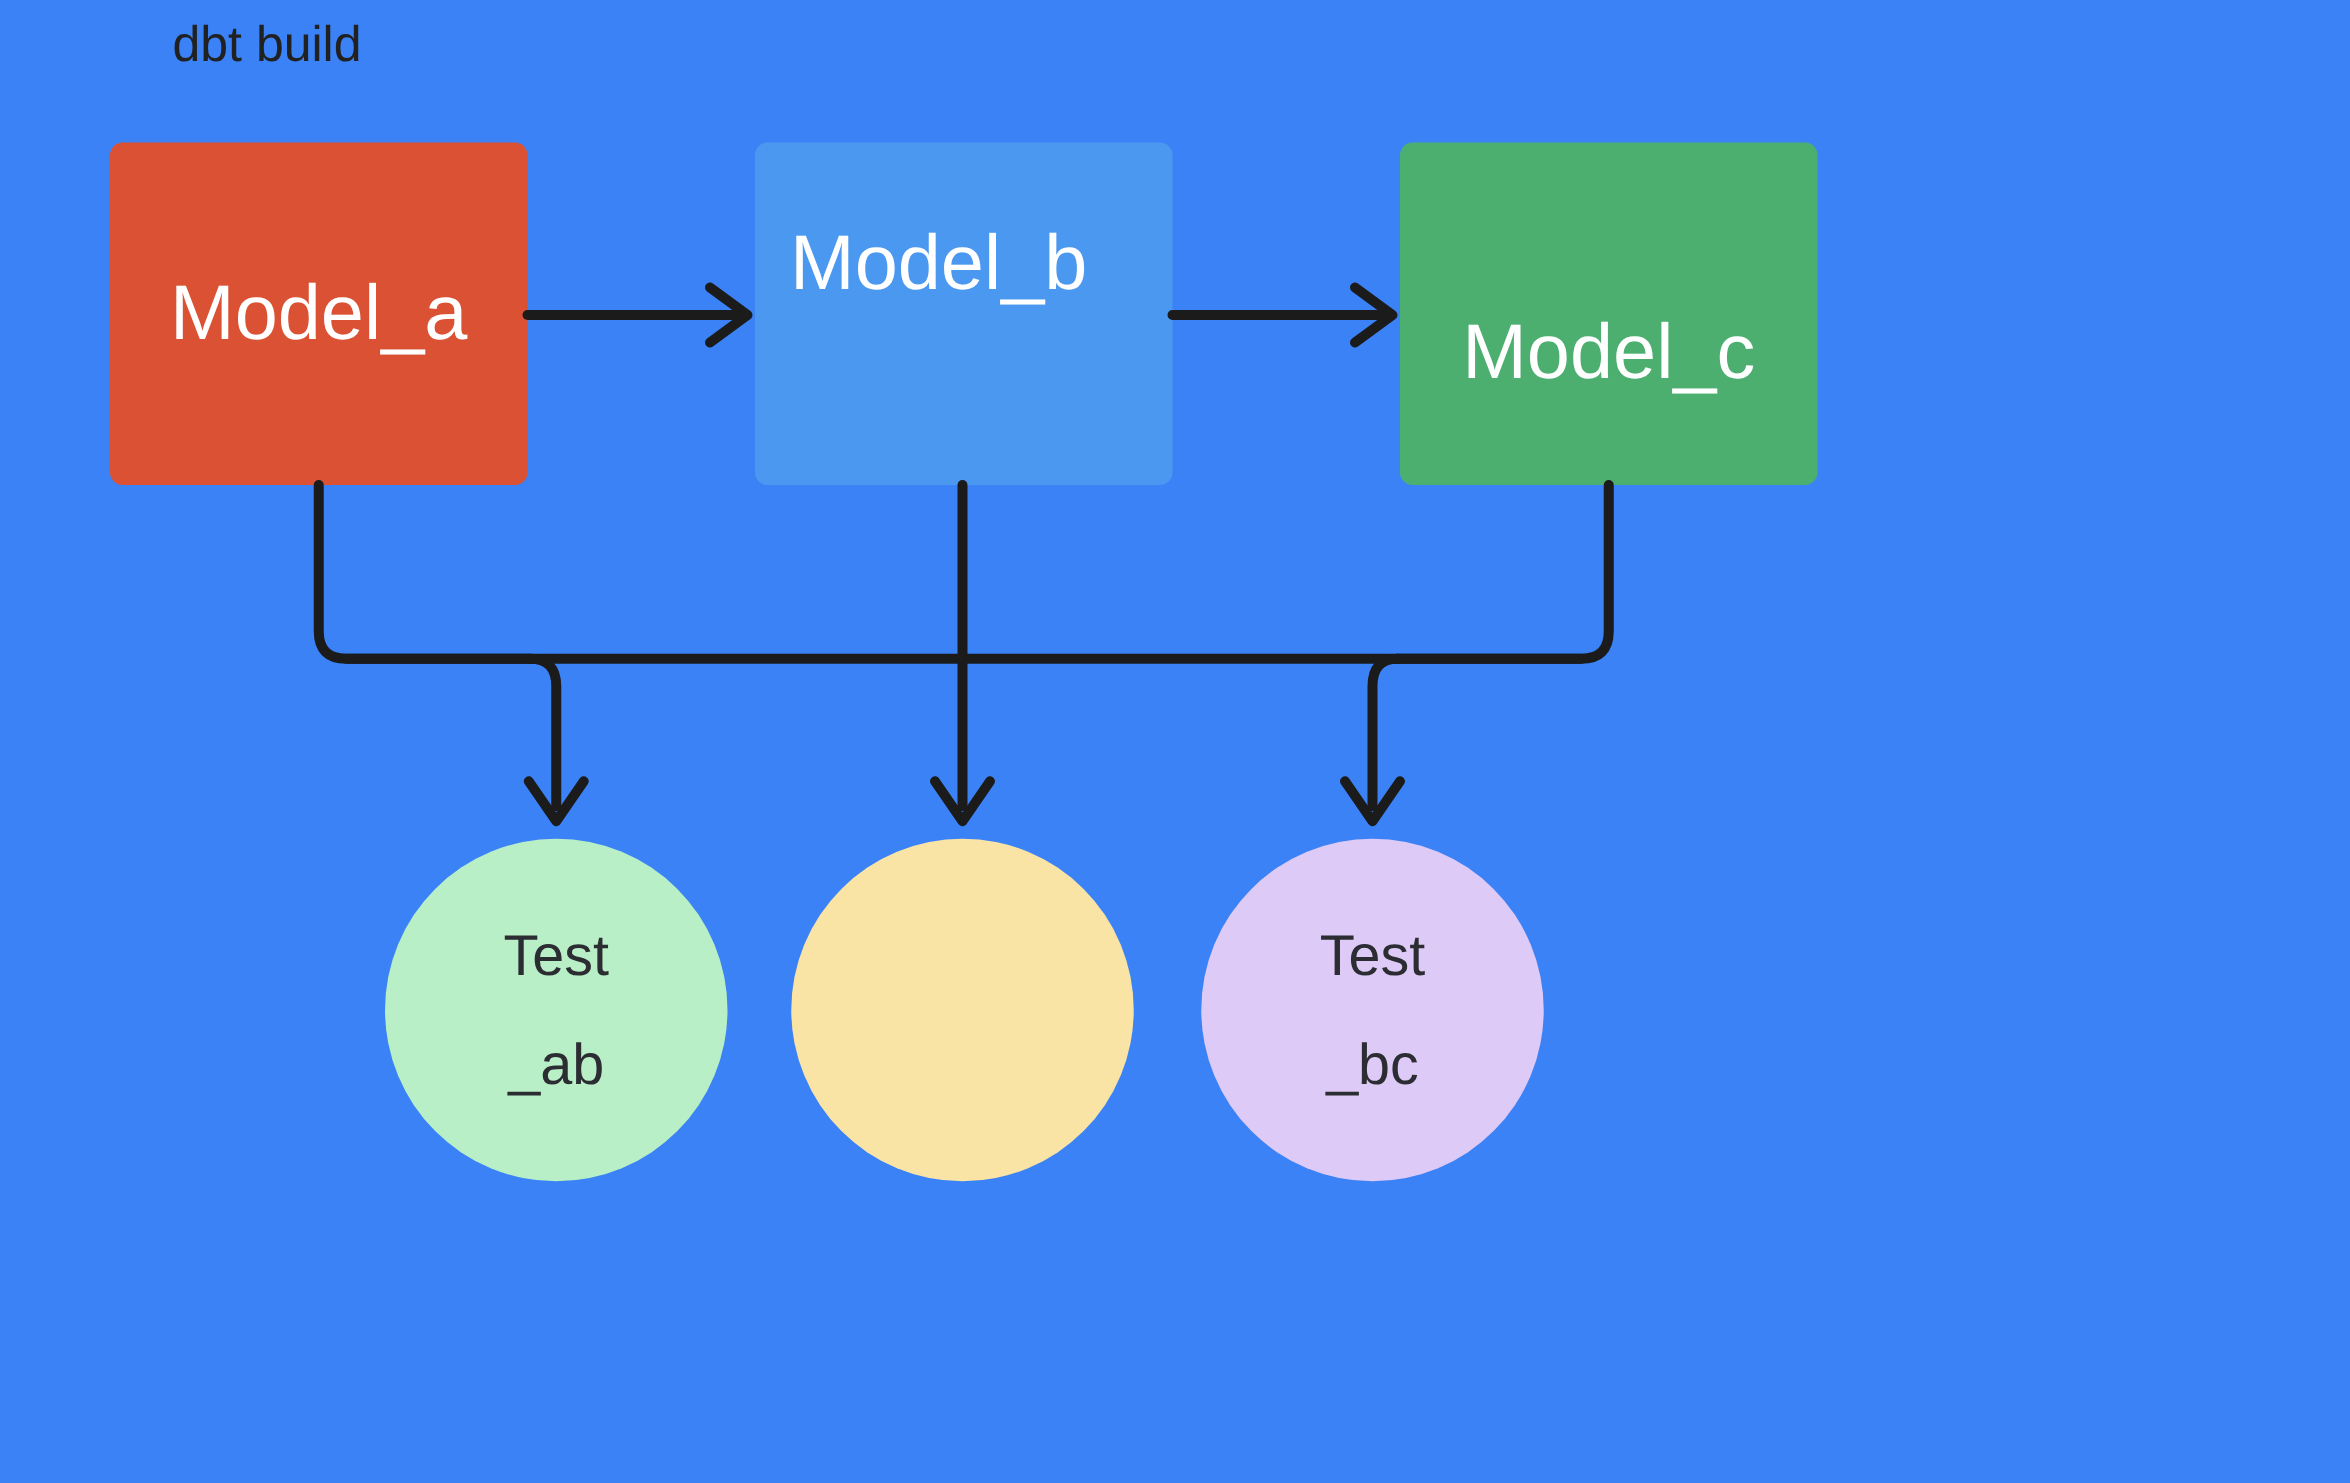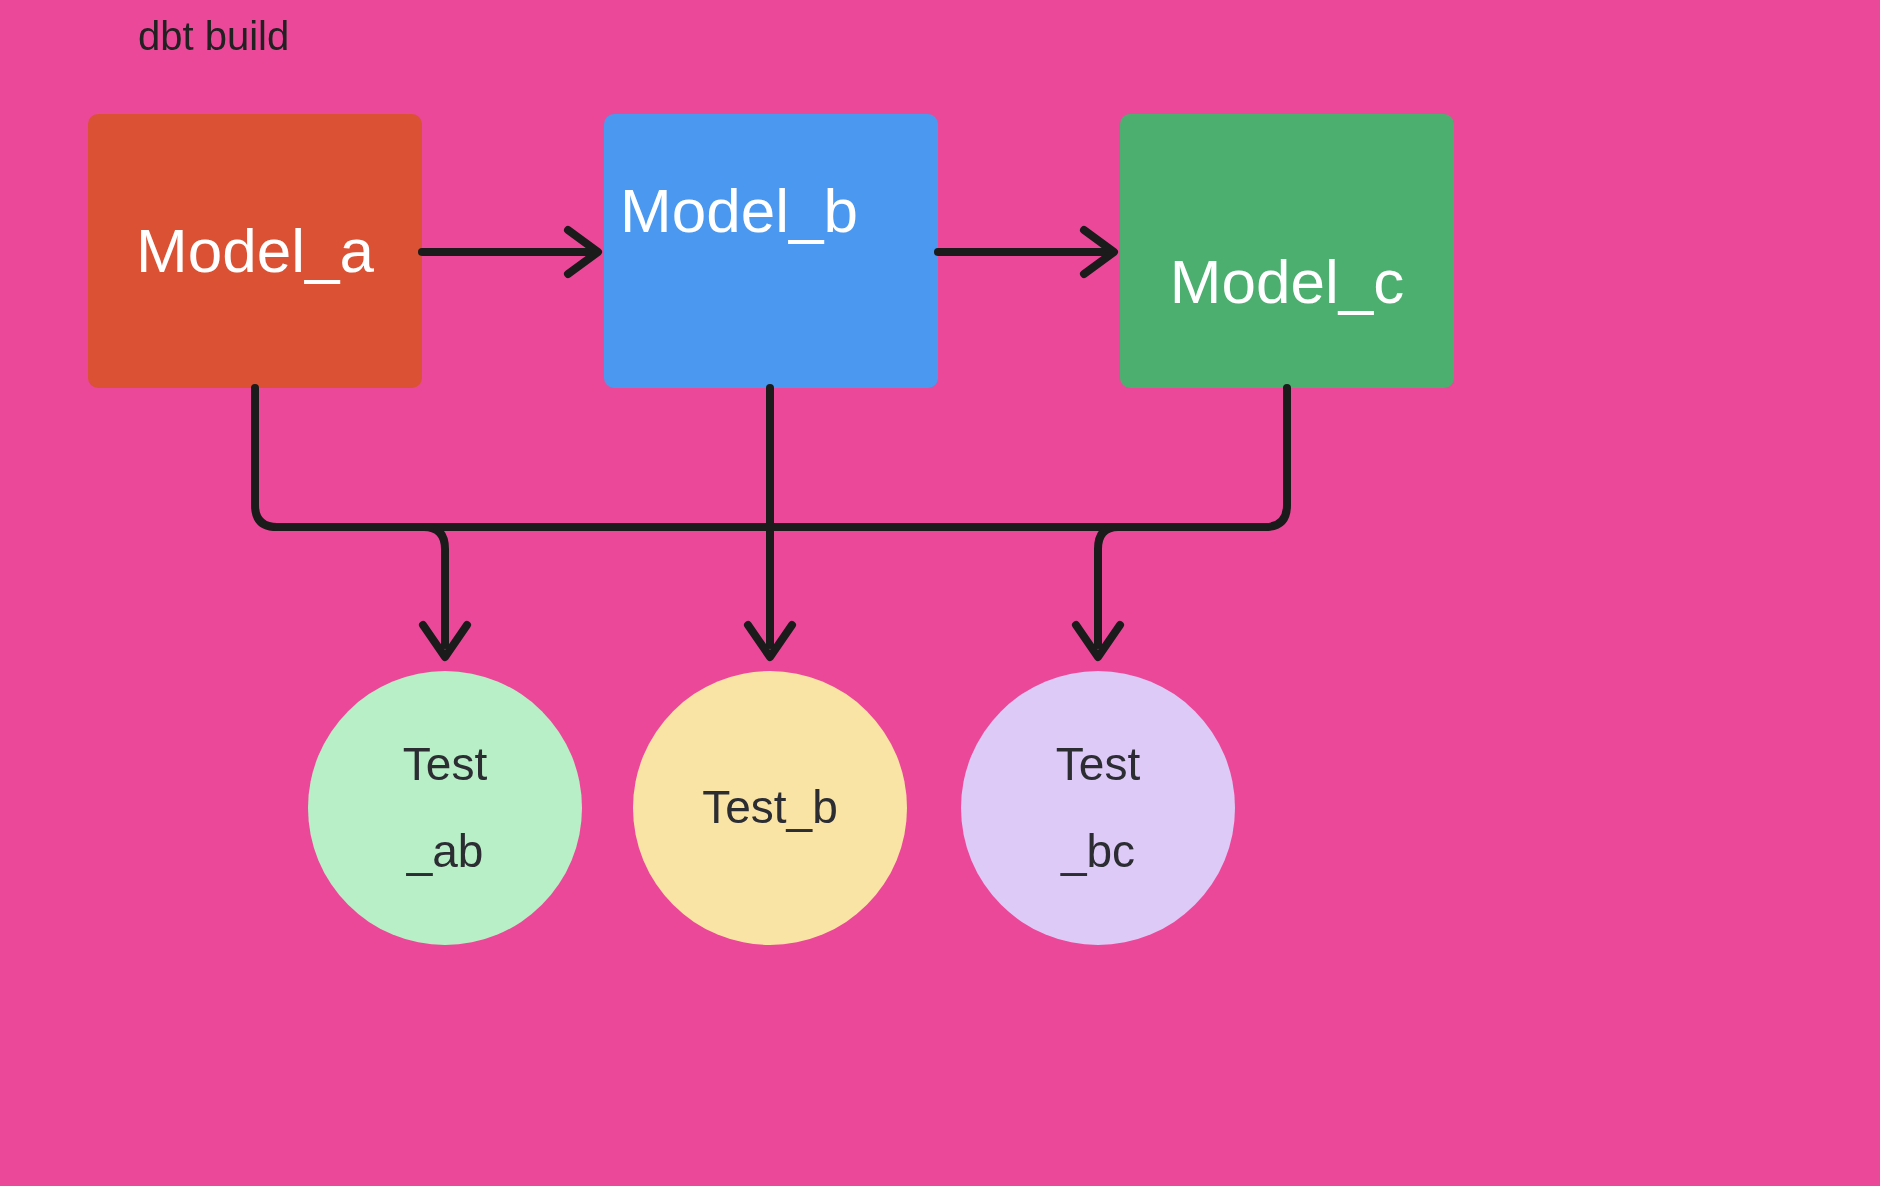--- a/index.html
+++ b/index.html
@@ -8,21 +8,21 @@
     background: #ffffff;
   }
   body {
     font-family: "Liberation Sans", sans-serif;
     -webkit-font-smoothing: antialiased;
   }
   #canvas {
     position: relative;
     width: 1880px;
     height: 1186px;
-    background: #ec4899;
+    background: #3b82f6;
     overflow: hidden;
   }
   #diagram-svg {
     position: absolute;
     left: 0;
     top: 0;
     width: 1880px;
     height: 1186px;
   }
   .diagram-title {
@@ -97,25 +97,24 @@
       <path d="M 424 527 Q 445 527 445 549 L 445 645"></path>
       <path d="M 423 625 L 445 657 L 467 625"></path>
 
       <path d="M 1118 527 Q 1098 527 1098 549 L 1098 645"></path>
       <path d="M 1076 625 L 1098 657 L 1120 625"></path>
     </g>
   </svg>
 
   <div class="node-label model-label" style="left:88px; top:114px; width:334px; height:274px;">Model_a</div>
 
-  <div class="node-label model-label" style="left:572px; top:114px; width:334px; height:194px;text-align:center;">Model_b</div>
+  <div class="node-label model-label" style="left:584px; top:114px; width:334px; height:194px;text-align:center;">Model_b</div>
 
   <div class="node-label model-label" style="left:1120px; top:114px; width:334px; height:336px;">Model_c</div>
 
   <div class="node-label test-label" style="left:308px; top:671px; width:274px; height:274px;">Test
 _ab</div>
 
-  <div class="node-label test-label" style="left:633px; top:671px; width:274px; height:274px;">Test_b</div>
 
   <div class="node-label test-label" style="left:961px; top:671px; width:274px; height:274px;">Test
 _bc</div>
 
 </div>
 
 </body></html>

